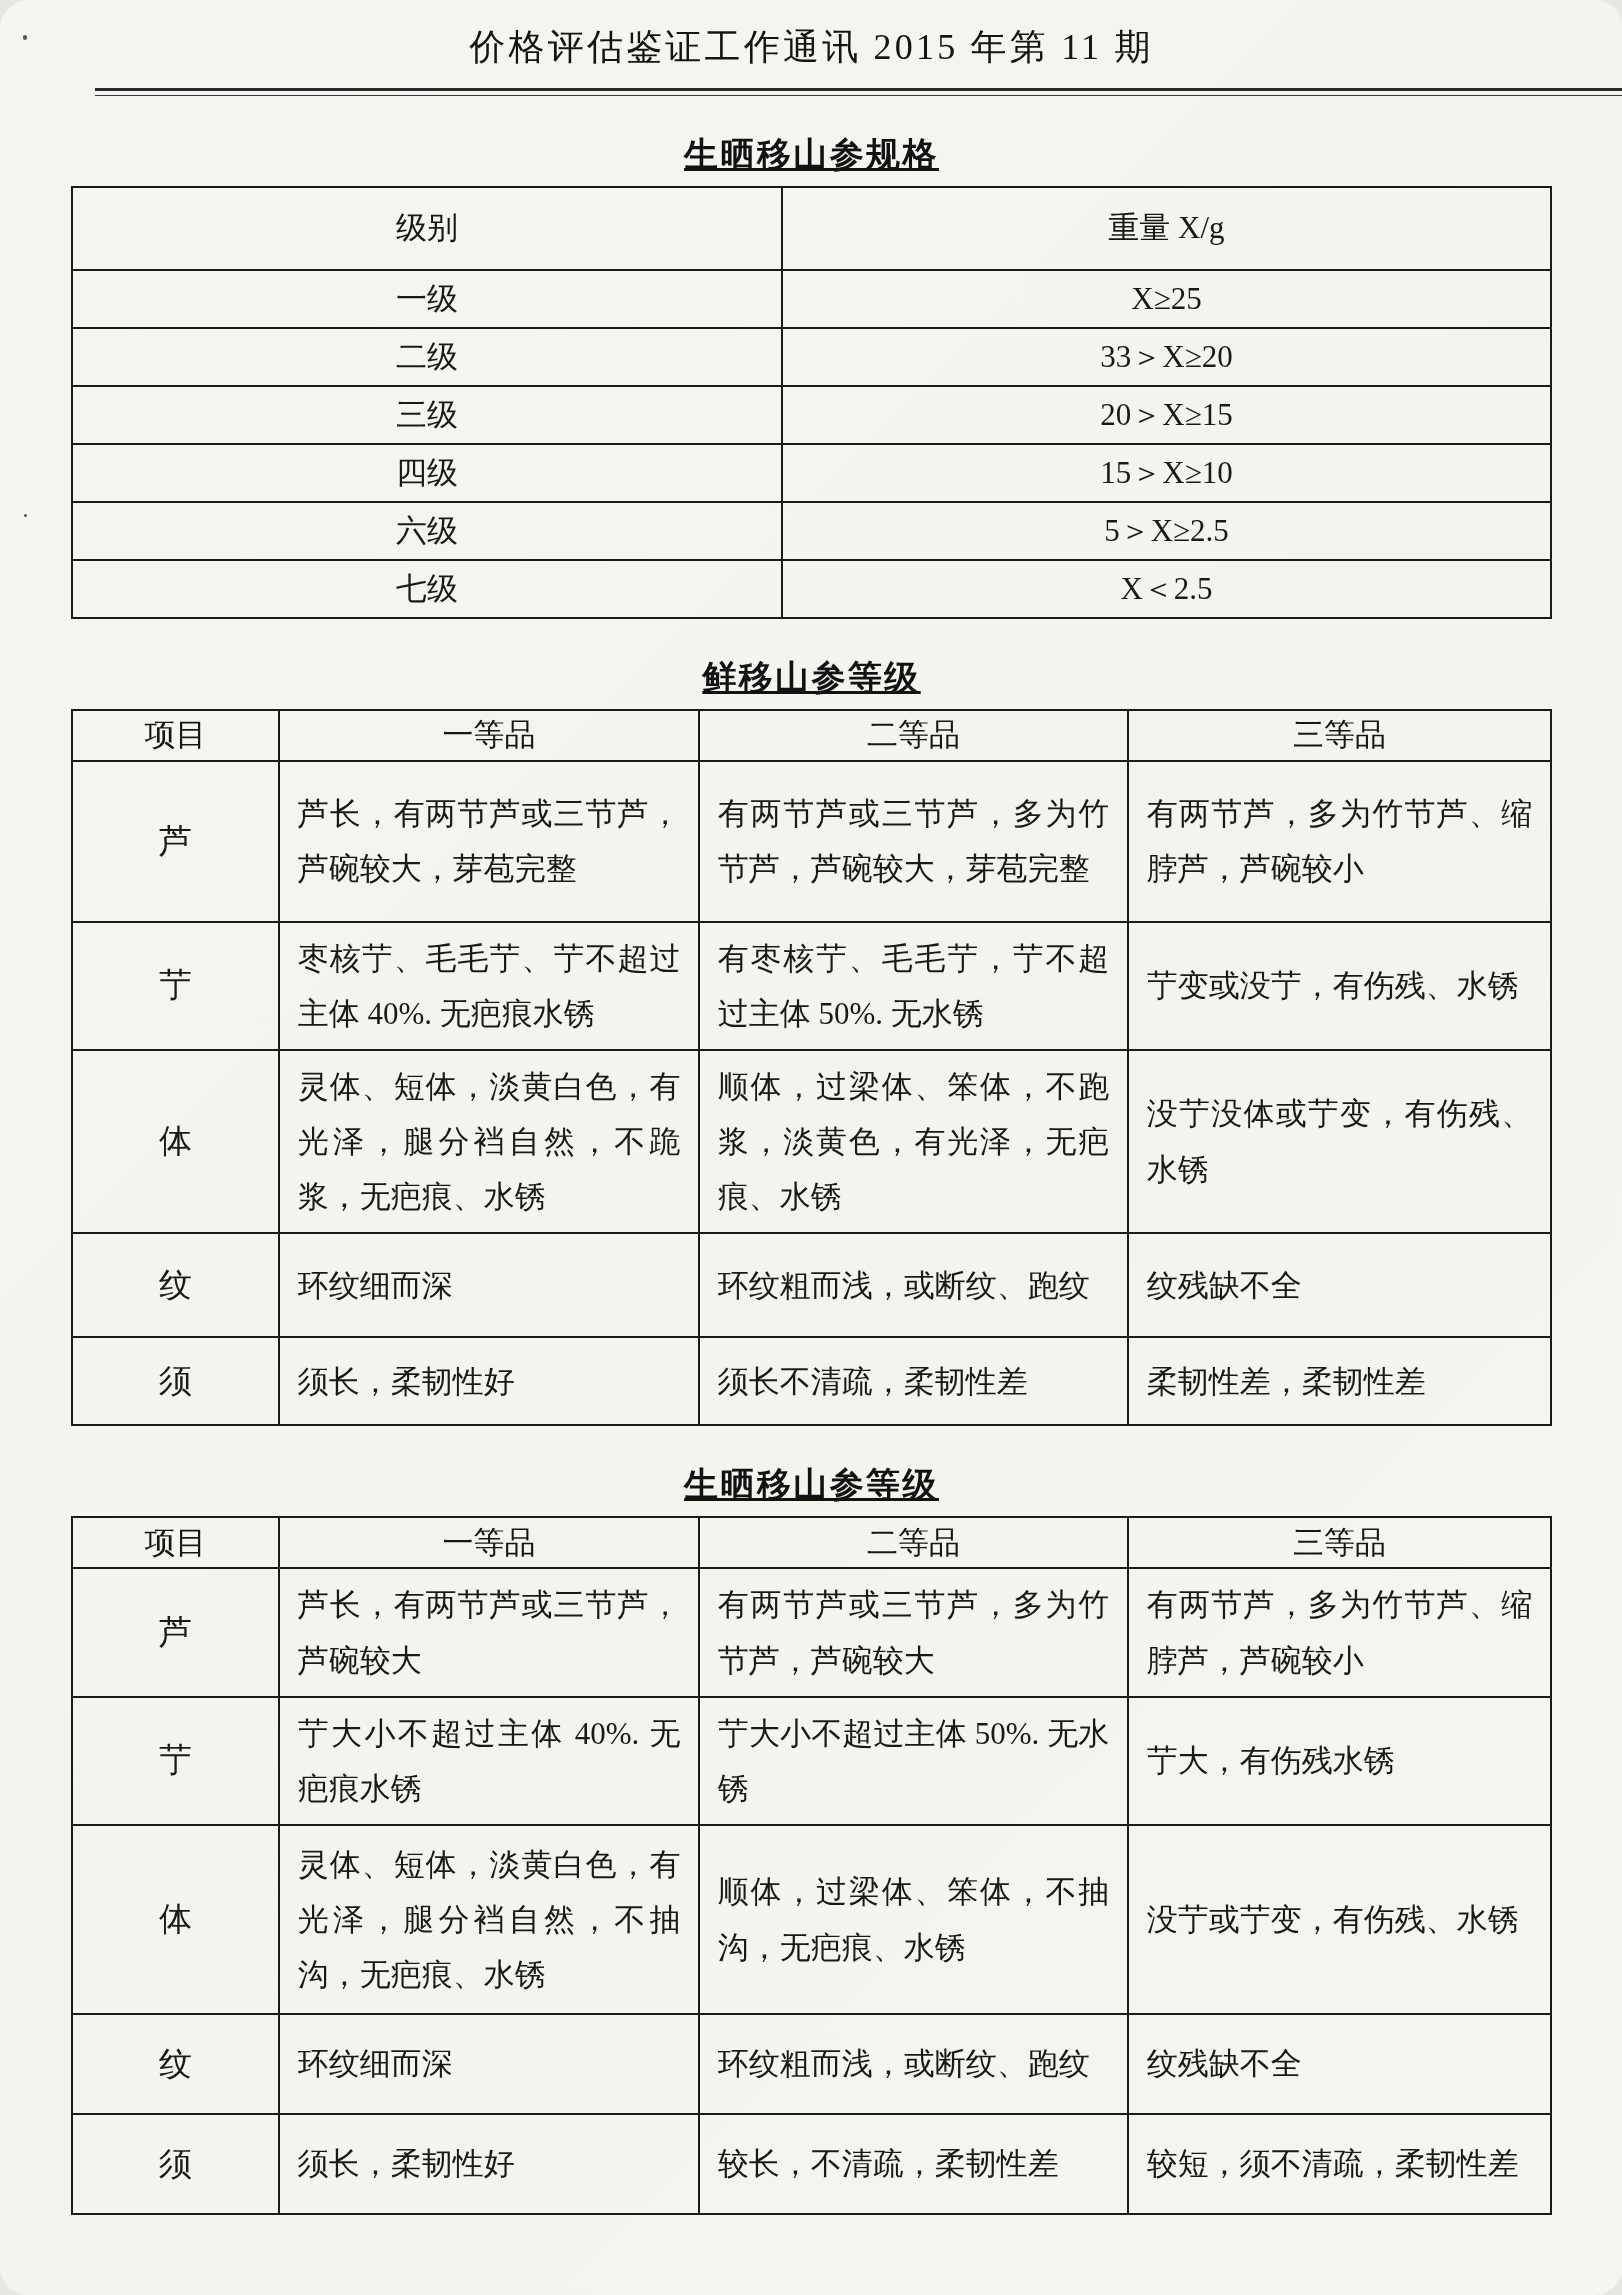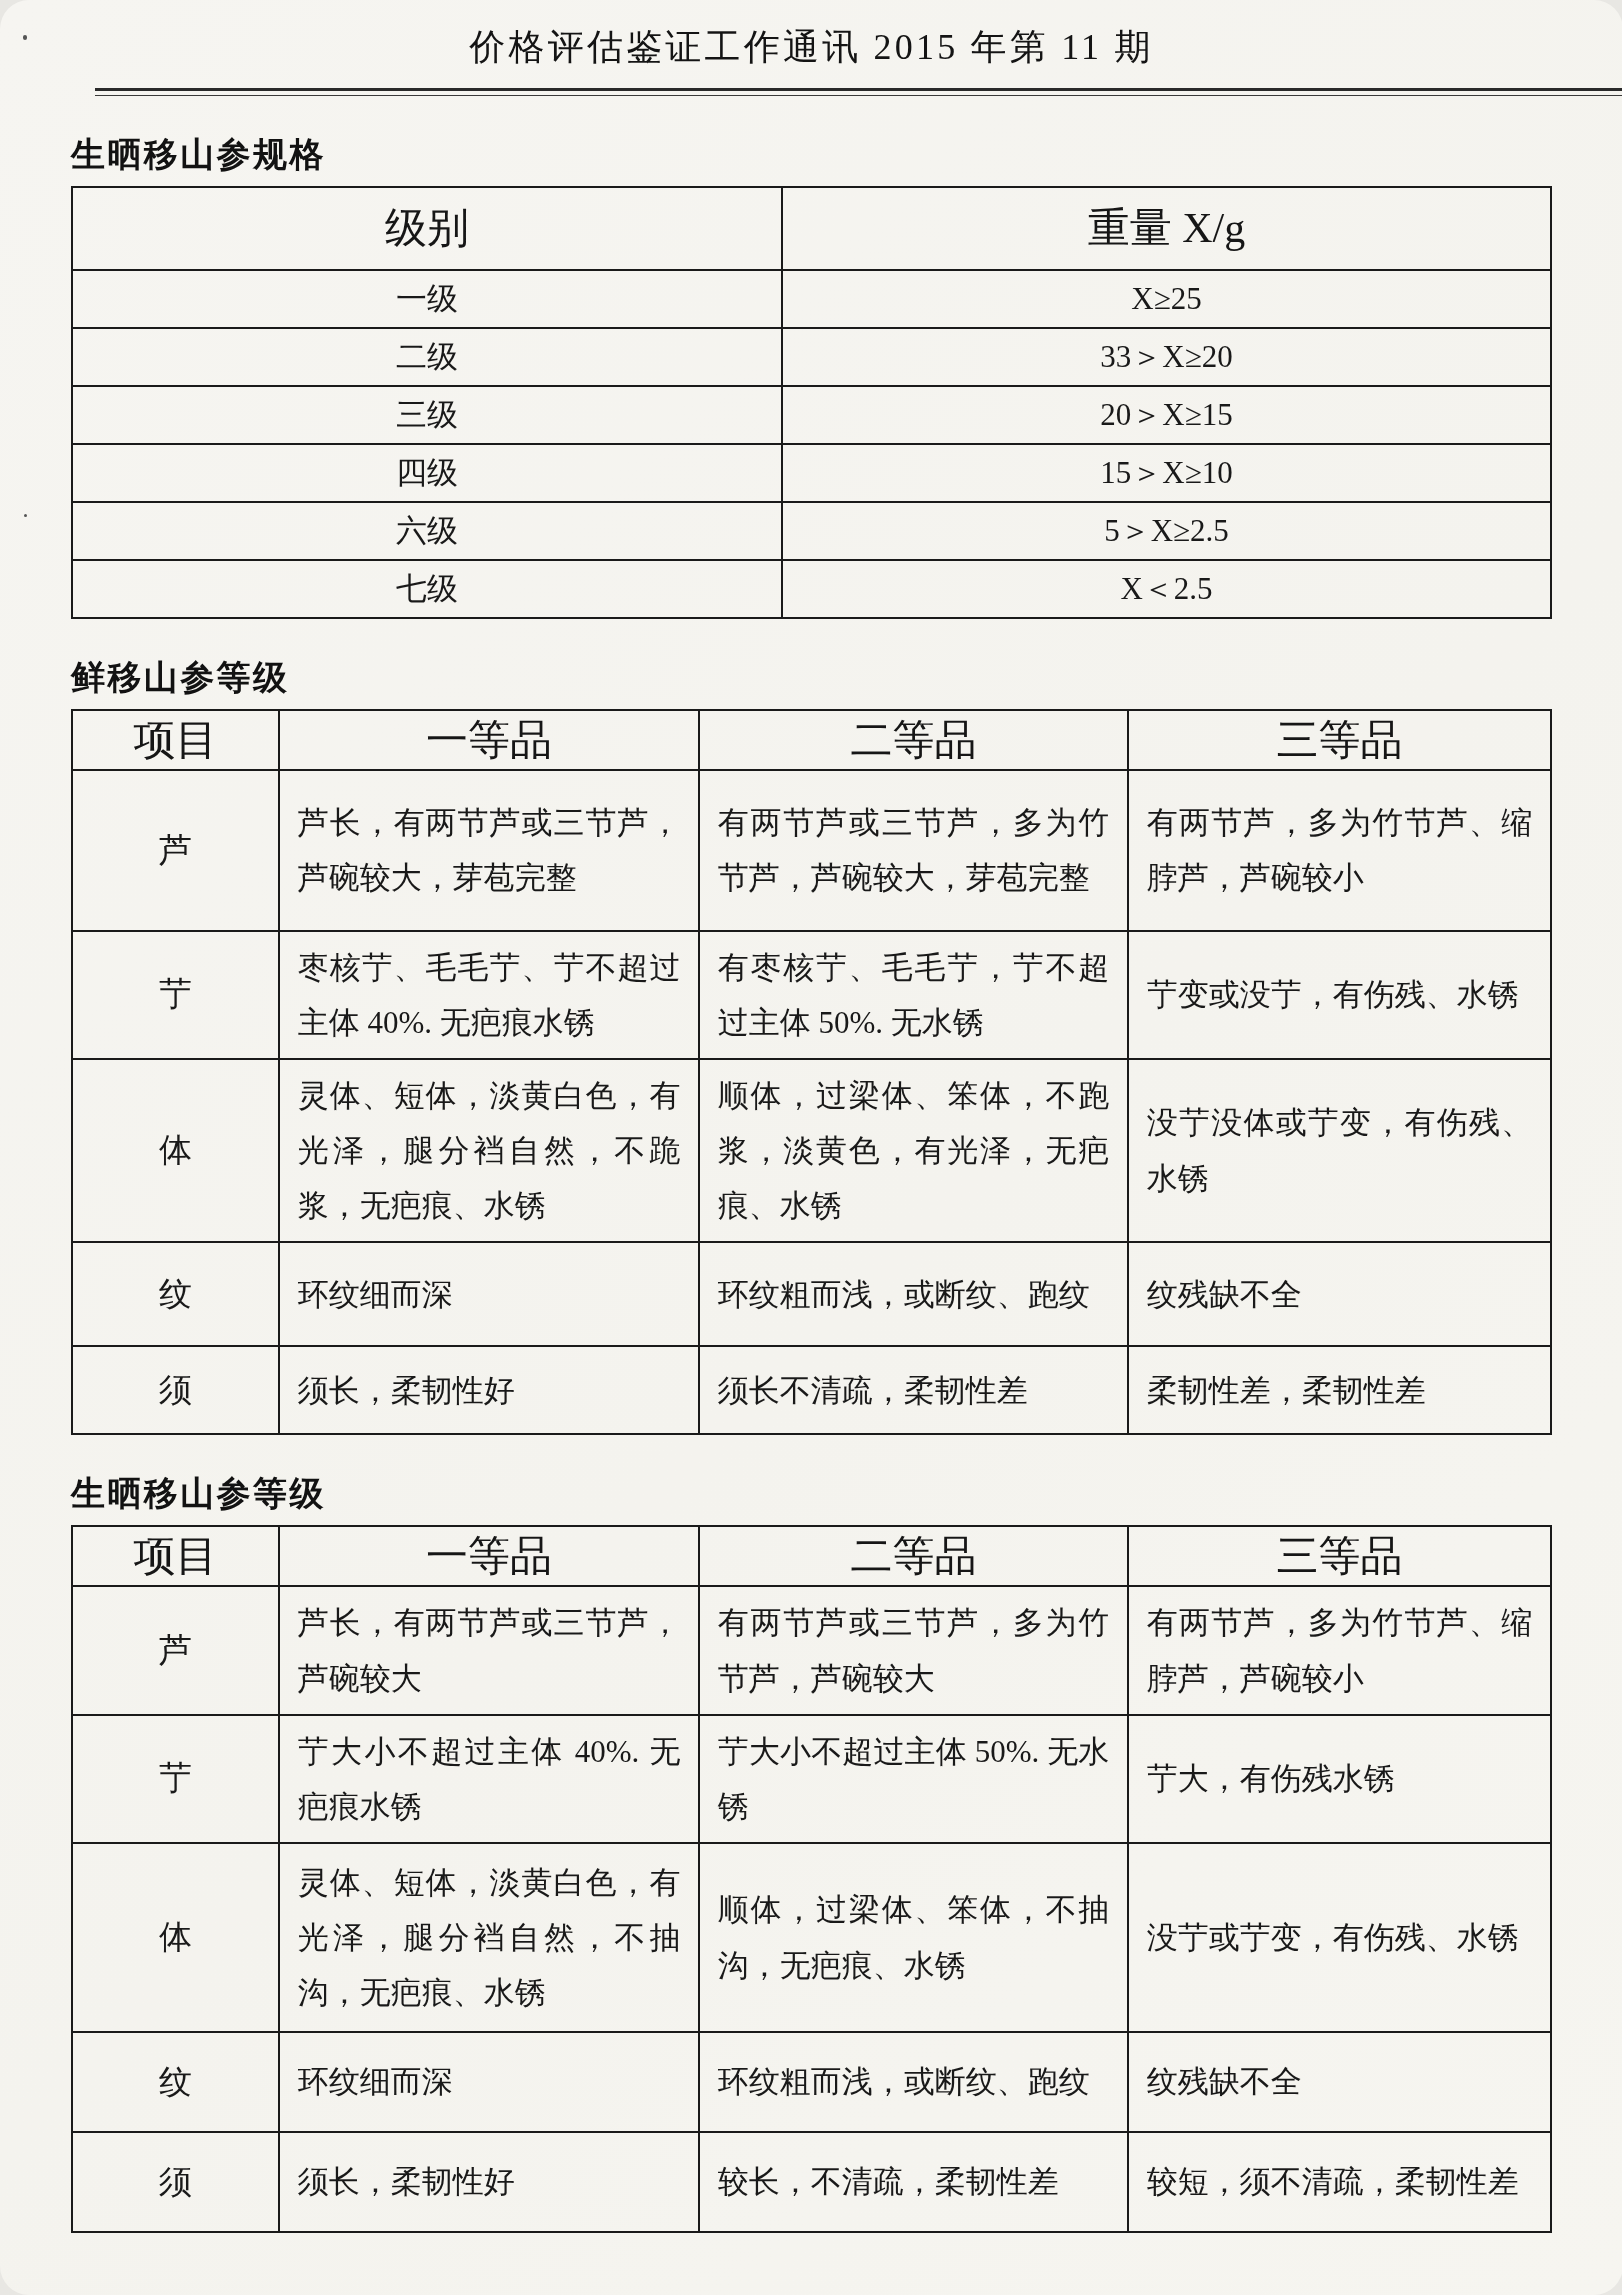--- a/index.html
+++ b/index.html
@@ -30,43 +30,45 @@
     margin-top:16px;
     height:4px;
     border-top:3.2px solid #2a2a2a;
     border-bottom:1.6px solid #3a3a3a;
   }
   .content{
     width:1481px;
     margin-left:71px;
   }
   .table-title{
+    text-align:center;
     font-size:34px;
     font-weight:bold;
     letter-spacing:2.4px;
     margin-top:35px;
     height:47px;
     line-height:47px;
     color:#121212;
+    text-decoration:underline;
   }
   table{
     border-collapse:collapse;
     width:100%;
     margin-top:8px;
     table-layout:fixed;
     background:transparent;
   }
   table, th, td{
     border:2px solid #1a1a1a;
   }
   table{border-width:2.8px;}
   thead th{
     border-bottom-width:2.4px;
     font-weight:normal;
-    font-size:42px;
+    font-size:31px;
     text-align:center;
     vertical-align:middle;
     color:#161616;
   }
   td{
     font-size:31px;
     vertical-align:middle;
     color:#191919;
   }
   

